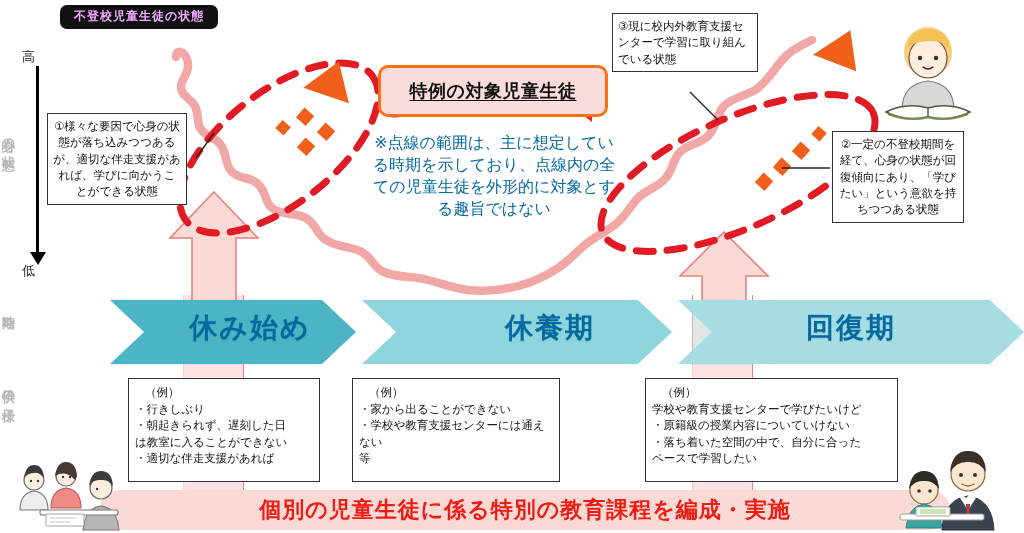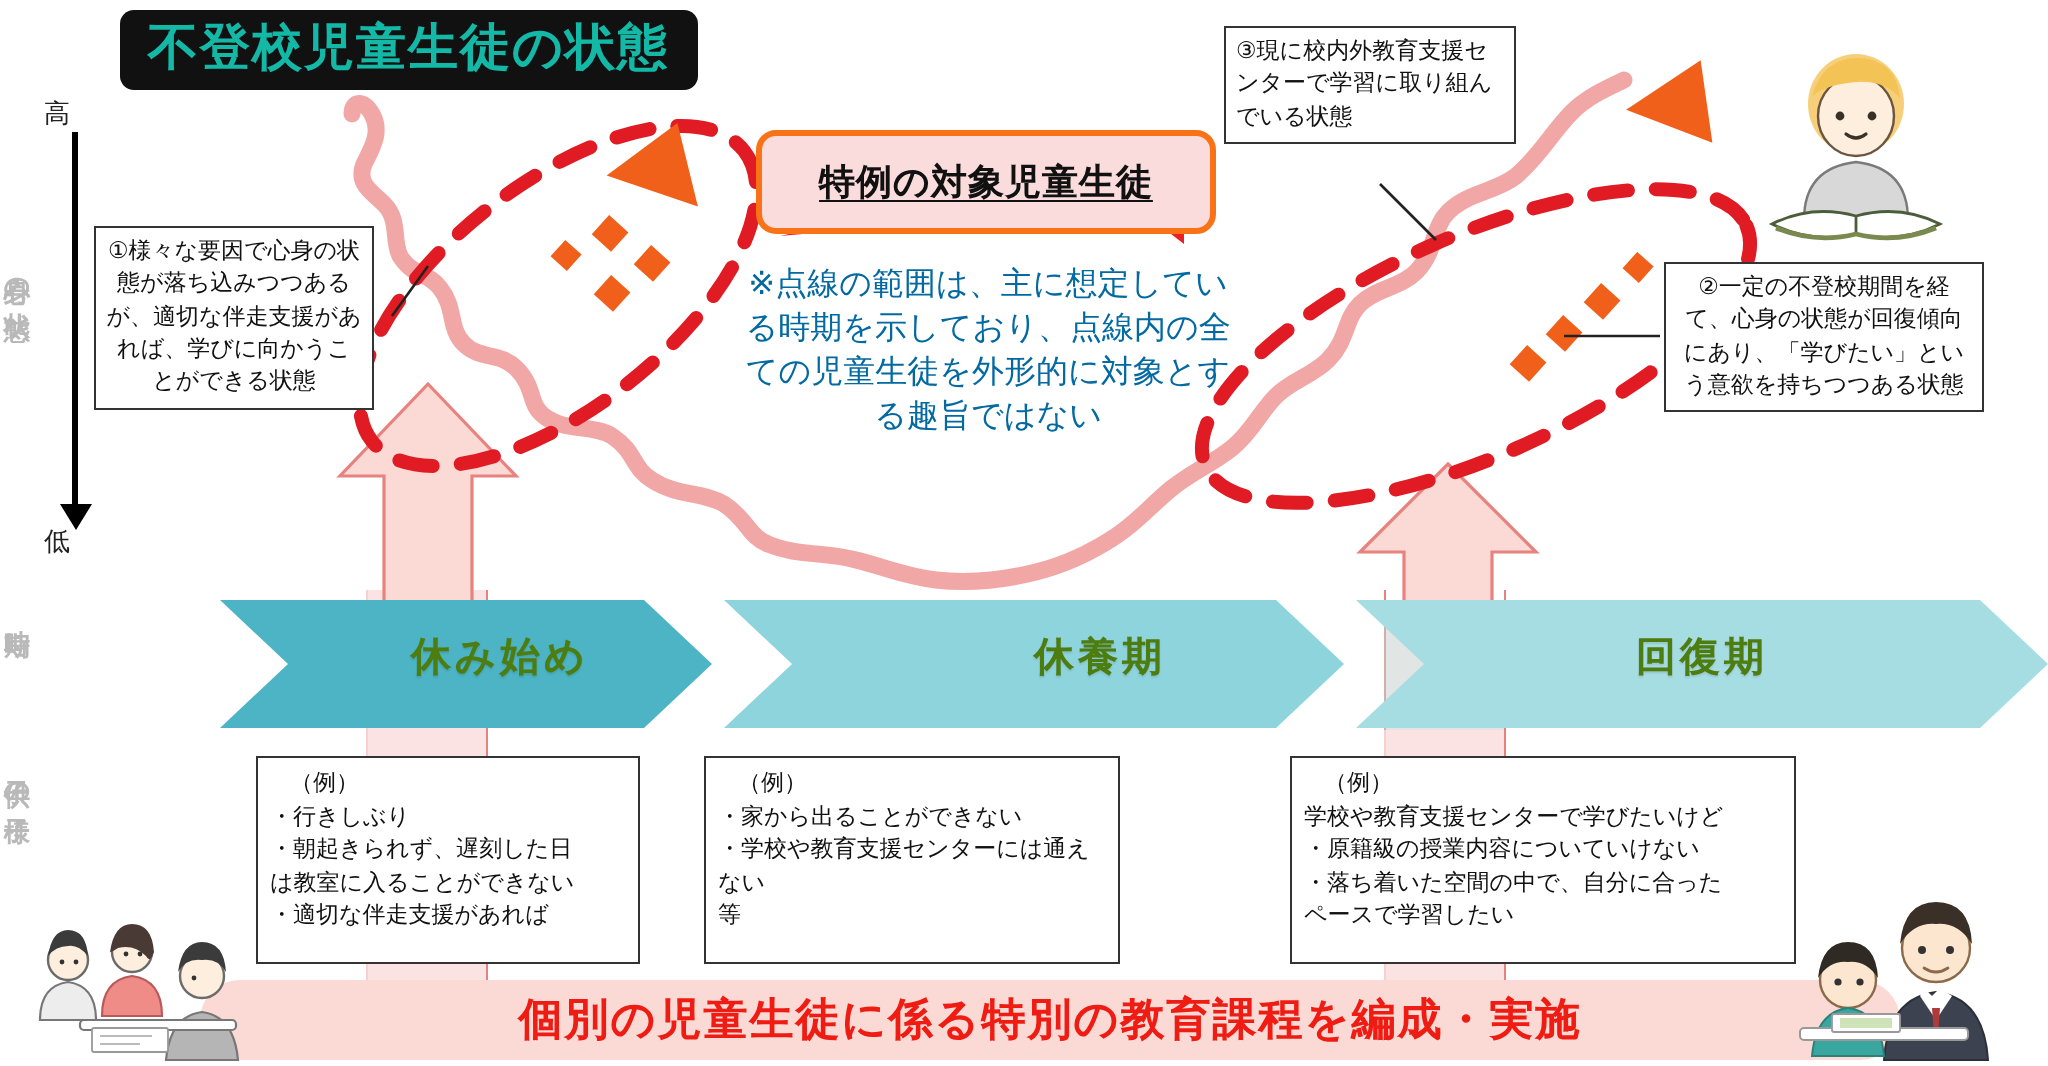--- a/index.html
+++ b/index.html
@@ -10,22 +10,22 @@
     overflow:hidden;
     position:relative;
   }
   #root{position:relative;width:1024px;height:533px;overflow:hidden;background:#fff;}
   .abs{position:absolute;}
 
   
   #title-badge{
     left:60px;top:5px;
     background:#111111;
-    color:#14b8a6;
-    font-size:25px;font-weight:bold;
+    color:#f0abfc;
+    font-size:12px;font-weight:bold;
     padding:4px 14px 6px 14px;
     border-radius:7px;
     letter-spacing:1px;
     line-height:1.2;
     z-index:40;
   }
 
   
   .vlabel{
     writing-mode:vertical-rl;
@@ -60,21 +60,21 @@
     border:1.5px solid #333333;
     color:#111;
     font-size:11.5px;
     line-height:1.42;
     padding:4px 5px;
     z-index:30;
     box-sizing:border-box;
   }
   #box-state1{left:47px;top:113px;width:140px;text-align:center;}
   #box-state3{left:612px;top:13px;width:146px;}
-  #box-state2{left:832px;top:131px;width:160px;text-align:center;}
+  #box-state2{left:832px;top:131px;width:132px;text-align:center;}
 
   
   #callout{
     left:378px;top:65px;width:224px;height:46px;
     background:#fadcdc;
     border:3px solid #f97316;
     border-radius:10px;
     z-index:32;
     display:flex;align-items:center;justify-content:center;
   }
@@ -94,21 +94,21 @@
   }
 
   
   #ellipse-layer{left:0;top:0;width:1024px;height:533px;z-index:25;pointer-events:none;}
 
   
   #phase-row{left:110px;top:300px;width:914px;height:64px;z-index:10;}
   .chev-label{
     position:absolute;top:0;height:56px;
     display:flex;align-items:center;justify-content:center;
-    color:#4d7c0f;font-size:20px;font-weight:bold;letter-spacing:2px;
+    color:#0369a1;font-size:28px;font-weight:bold;letter-spacing:2px;
     text-shadow:0 1px 1px rgba(0,0,0,.10);
   }
 
   
   .band{z-index:2;}
   .band-pink{background:#fbdede;opacity:.85;}
   .band-gray{background:#c9cfce;opacity:.55;}
   .band-line{background:#e8827f;width:1px;}
 
   

